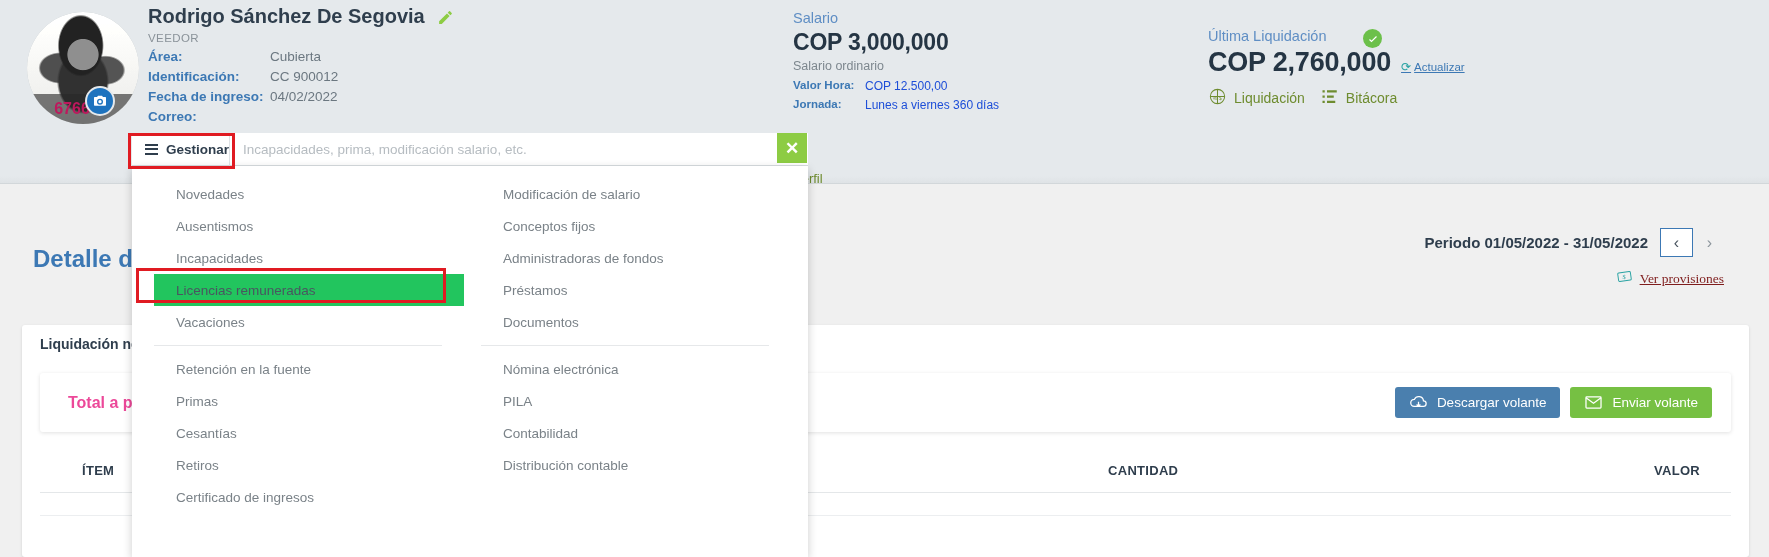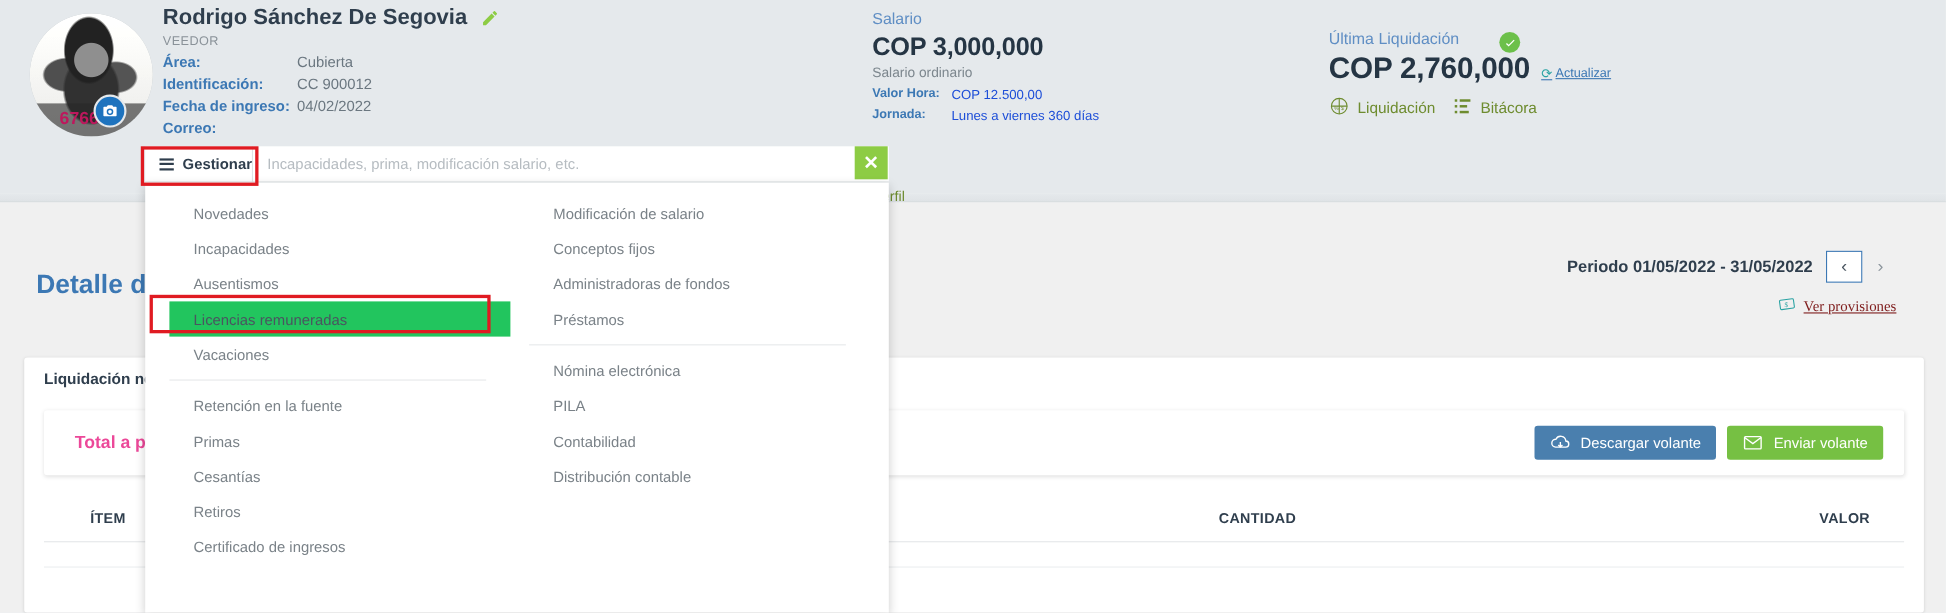--- a/index.html
+++ b/index.html
@@ -364,36 +364,37 @@
         </span>
       <span>Gestionar</span>
     </div>
     <input class="search-input" value="" placeholder="Incapacidades, prima, modificación salario, etc." style="">
   </div>
   <div class="clear-btn">✕</div>
 
   <div class="dropdown">
     <div class="menu-col left">
       <div class="menu-item">Novedades</div>
+      <div class="menu-item">Ausentismos</div>
       <div class="menu-item">Incapacidades</div>
-      <div class="menu-item">Ausentismos</div>
       <div class="menu-item highlight">Licencias remuneradas</div>
       <div class="menu-item">Vacaciones</div>
       <div class="menu-sep"></div>
       <div class="menu-item">Retención en la fuente</div>
       <div class="menu-item">Primas</div>
       <div class="menu-item">Cesantías</div>
       <div class="menu-item">Retiros</div>
       <div class="menu-item">Certificado de ingresos</div>
     </div>
     <div class="menu-col right">
       <div class="menu-item">Modificación de salario</div>
       <div class="menu-item">Conceptos fijos</div>
       <div class="menu-item">Administradoras de fondos</div>
       <div class="menu-item">Préstamos</div>
+      <div class="menu-item">Documentos</div>
       <div class="menu-sep"></div>
       <div class="menu-item">Nómina electrónica</div>
       <div class="menu-item">PILA</div>
       <div class="menu-item">Contabilidad</div>
       <div class="menu-item">Distribución contable</div>
     </div>
   </div>
 
   <div class="gest-highlight"></div>
   <div class="lic-highlight"></div>

